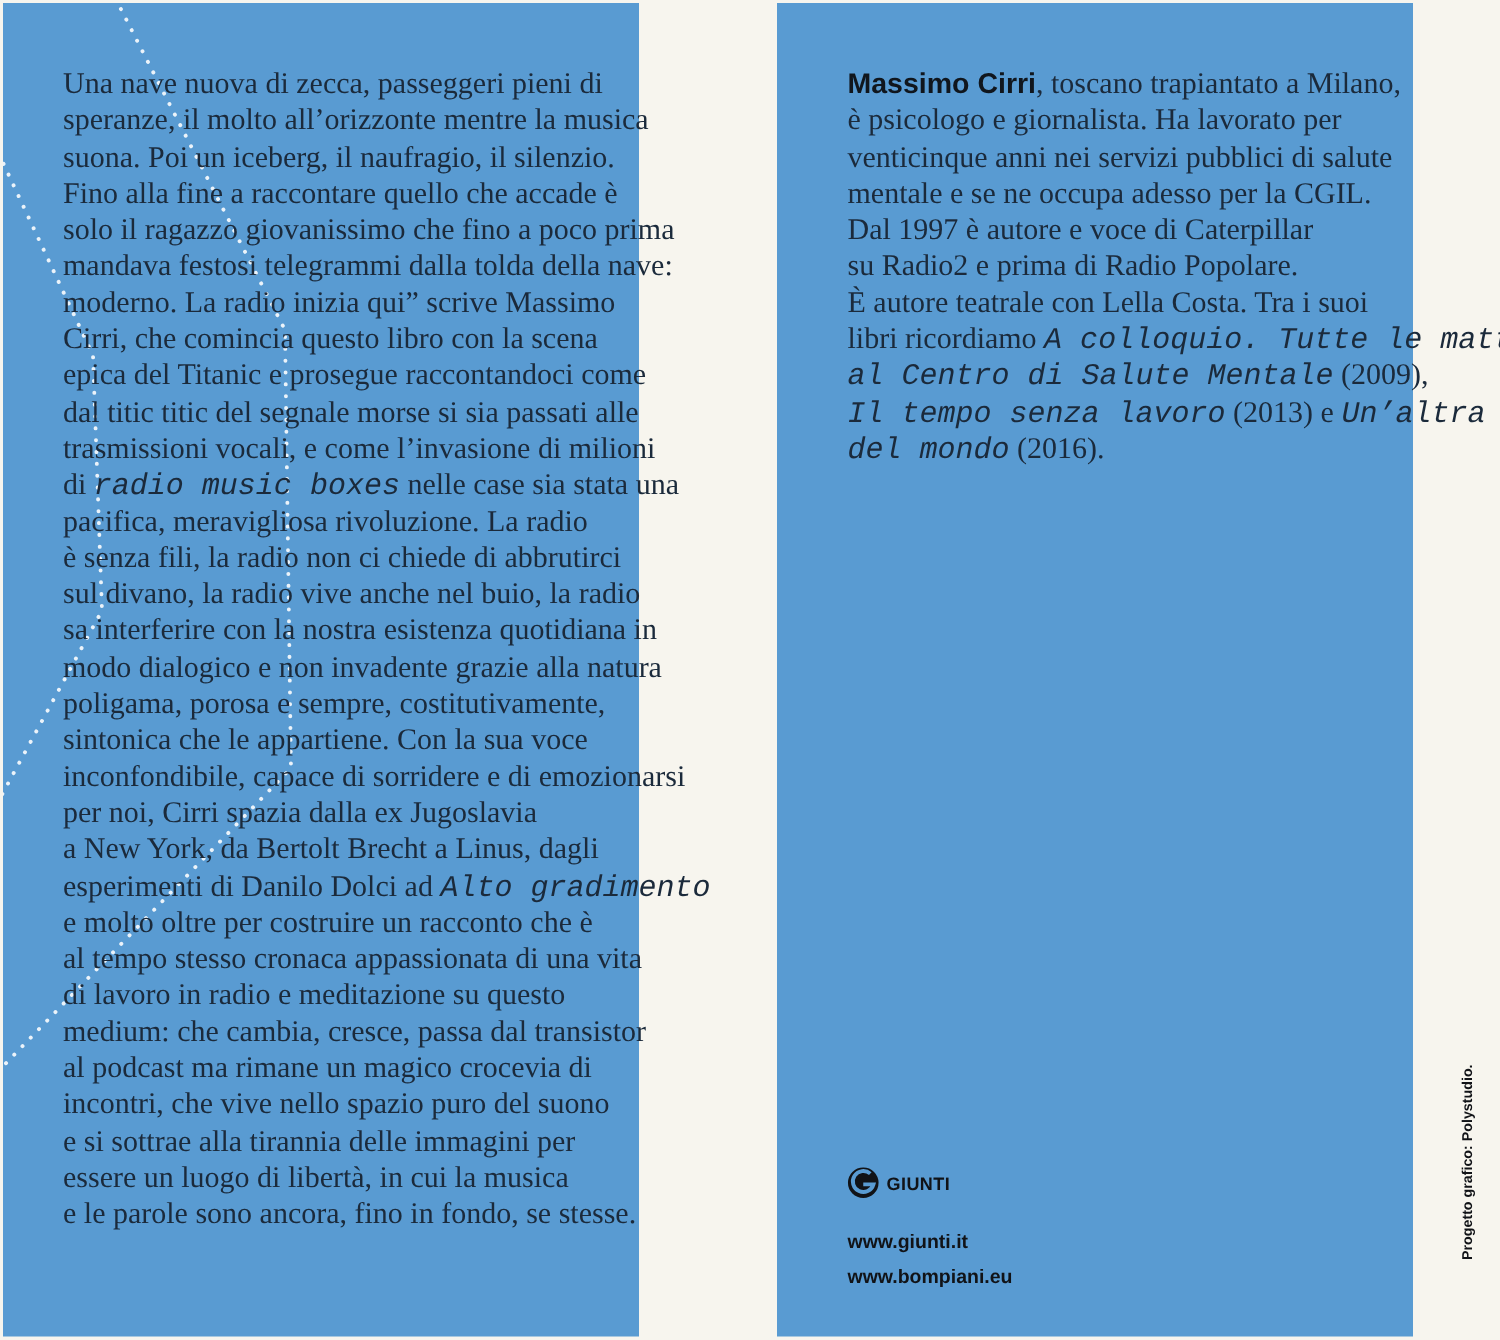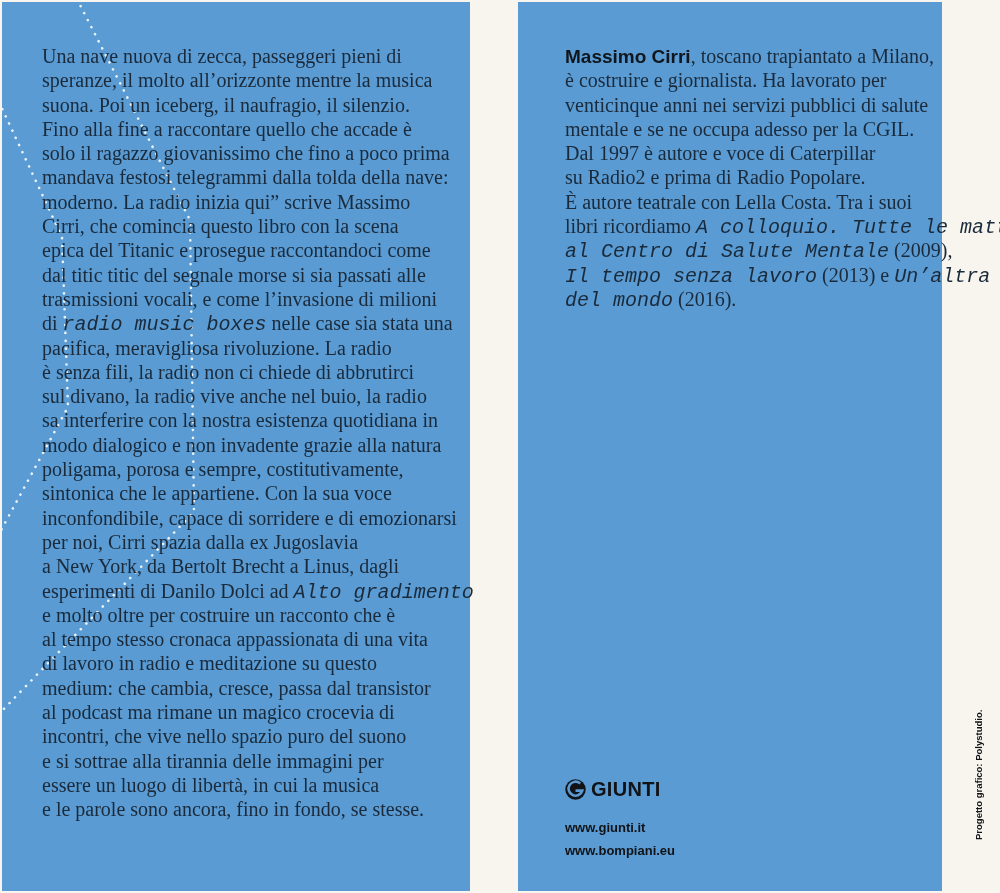--- a/index.html
+++ b/index.html
@@ -6,21 +6,21 @@
   body{
     width:1000px;height:893px;position:relative;
     background:#f7f5ee;
     font-family:"Liberation Serif", serif;
     overflow:hidden;
   }
   .panel{
     position:absolute;top:2px;height:889px;
     background:#599bd2;
   }
-  #left-panel{left:2px;width:424px;padding-left:44px;}
+  #left-panel{left:2px;width:424px;}
   #right-panel{left:518px;width:424px;}
   .dots-svg{position:absolute;left:0;top:0;pointer-events:none;}
   .textblock{
     position:absolute;
     color:#1b2a3b;
     font-size:20px;
     line-height:24.3px;
     white-space:nowrap;
   }
   #left-text{left:40px;top:42px;}
@@ -33,21 +33,21 @@
     font-size:19px;
     color:#10161d;
   }
   .publisher{
     position:absolute;left:47px;top:776px;
     display:flex;align-items:center;gap:5px;
   }
   .gmark{width:21px;height:21px;display:inline-block;}
   .gtext{
     font-family:"Liberation Sans", sans-serif;
-    font-weight:bold;font-size:20px;letter-spacing:0.3px;
+    font-weight:bold;font-size:12px;letter-spacing:0.3px;
     color:#111317;
   }
   .urls{
     position:absolute;left:47px;top:814px;
     font-family:"Liberation Sans", sans-serif;
     font-weight:bold;font-size:13px;line-height:23px;
     color:#111317;
   }
   .credit{
     position:absolute;left:406px;top:777px;width:110px;height:12px;
@@ -98,21 +98,21 @@
       <div class="line"><span>incontri, che vive nello spazio puro del suono</span></div>
       <div class="line"><span>e si sottrae alla tirannia delle immagini per</span></div>
       <div class="line"><span>essere un luogo di libertà, in cui la musica</span></div>
       <div class="line"><span>e le parole sono ancora, fino in fondo, se stesse.</span></div>
     </div>
 </div>
 
 <div class="panel" id="right-panel">
   <div class="textblock" id="right-text">
       <div class="line"><span class="bold-sans">Massimo Cirri</span><span>, toscano trapiantato a Milano,</span></div>
-      <div class="line"><span>è costruire e giornalista. Ha lavorato per</span></div>
+      <div class="line"><span>è psicologo e giornalista. Ha lavorato per</span></div>
       <div class="line"><span>venticinque anni nei servizi pubblici di salute</span></div>
       <div class="line"><span>mentale e se ne occupa adesso per la CGIL.</span></div>
       <div class="line"><span>Dal 1997 è autore e voce di Caterpillar</span></div>
       <div class="line"><span>su Radio2 e prima di Radio Popolare.</span></div>
       <div class="line"><span>È autore teatrale con Lella Costa. Tra i suoi</span></div>
       <div class="line"><span>libri ricordiamo </span><span class="it">A colloquio. Tutte le mattine</span></div>
       <div class="line"><span class="it">al Centro di Salute Mentale</span><span> (2009),</span></div>
       <div class="line"><span class="it">Il tempo senza lavoro</span><span> (2013) e </span><span class="it">Un’altra parte</span></div>
       <div class="line"><span class="it">del mondo</span><span> (2016).</span></div>
     </div>

